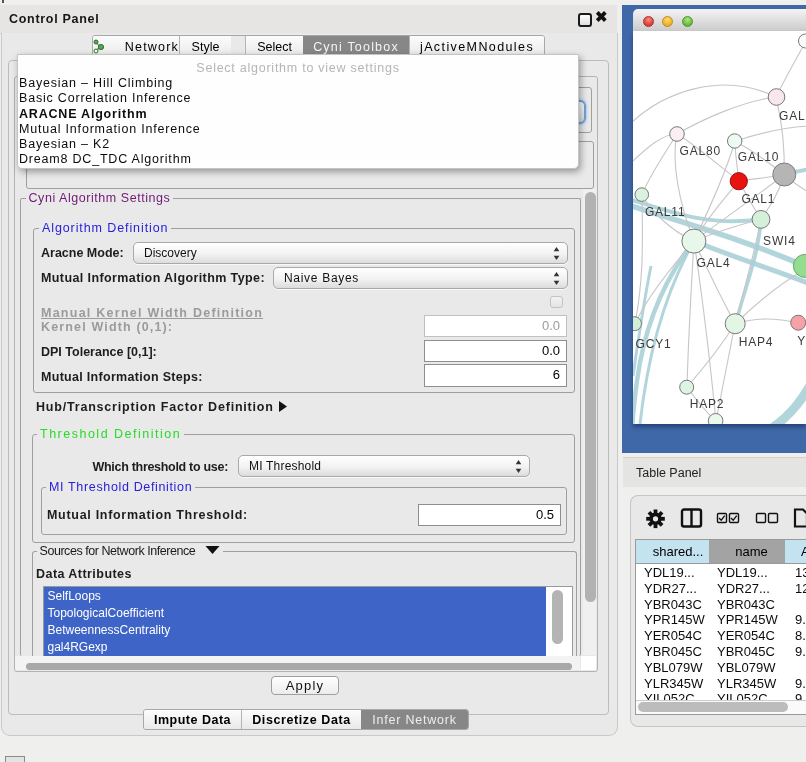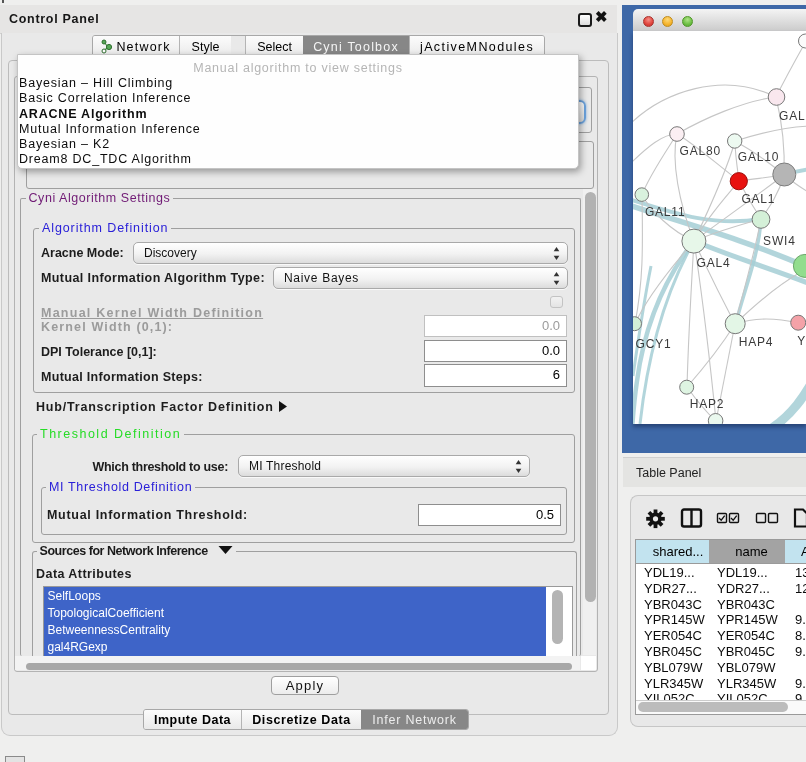--- a/index.html
+++ b/index.html
@@ -20,21 +20,21 @@
 
 <div class="ab" style="left:2px;top:0;width:2px;height:3px;background:#555;"></div>
 <div class="ab" id="titlebar" style="left:0;top:5px;width:617px;height:28px;background:#e6e5e4;border-bottom:1px solid #d2d2d0;">
   <div class="ab" style="left:9px;top:7px;font-size:12.5px;color:#161616;letter-spacing:0.7px;font-weight:bold;">Control Panel</div>
   <div class="ab" style="left:578px;top:8px;width:10px;height:10px;border:2px solid #1a1a1a;border-radius:3px;background:linear-gradient(#fff,#ddd);"></div>
   <div class="ab" style="left:595px;top:3px;font-size:15px;font-weight:bold;color:#111;">✖</div>
 </div>
 <div class="ab" id="winbody" style="left:1px;top:33px;width:615px;height:702px;background:#e9e9e9;border:1px solid #c9c9c9;border-top:none;border-radius:0 0 9px 9px;"></div>
 
 <div class="ab" id="toptabs" style="left:92px;top:35px;height:21px;display:flex;border:1px solid #a8a8a8;border-radius:3px;overflow:hidden;font-size:12.5px;">
-  <div style="width:86px;background:linear-gradient(#fcfcfc,#e9e9e9);display:flex;align-items:center;justify-content:center;">
+  <div style="width:86px;background:linear-gradient(#fcfcfc,#e9e9e9);display:flex;align-items:center;justify-content:space-between;">
     <svg width="12" height="15" viewBox="0 0 12 15" style="margin-right:3px;">
       <line x1="3" y1="3" x2="7" y2="8" stroke="#3c8a3c" stroke-width="1.2"></line>
       <line x1="3" y1="12" x2="7" y2="8" stroke="#3c8a3c" stroke-width="1.2"></line>
       <circle cx="3" cy="3" r="2" fill="#56a856" stroke="#2f6e2f"></circle>
       <circle cx="8" cy="8" r="2.6" fill="#56a856" stroke="#2f6e2f"></circle>
       <circle cx="3" cy="12" r="2" fill="#fff" stroke="#2f6e2f"></circle>
     </svg>
     <span style="letter-spacing:1.2px;">Network</span>
     </div>
   <div style="width:51px;background:linear-gradient(#fcfcfc,#e9e9e9);border-left:1px solid #b4b4b4;display:flex;align-items:center;justify-content:center;">Style</div>
@@ -106,21 +106,21 @@
   </div>
 <div class="gbox" style="left:41px;top:487px;width:524px;height:46px;">
   <div class="gtitle" style="left:4px;color:#2a20d8;letter-spacing:0.65px;">MI Threshold Definition</div>
 </div>
 <div class="ab lbl" style="left:47px;top:508px;letter-spacing:0.7px;">Mutual Information Threshold:</div>
 <div class="field" style="left:418px;top:504px;width:141px;height:20px;">
     <span class="fieldv">0.5</span>
   </div>
 
 <div class="gbox" style="left:31.5px;top:551px;width:543px;height:104px;border-bottom:none;border-bottom-left-radius:0;border-bottom-right-radius:0;">
-  <div class="gtitle" style="left:4px;color:#1a1a1a;font-weight:bold;letter-spacing:-0.45px;">Sources for Network Inference <svg width="15" height="10" viewBox="0 0 15 10" style="vertical-align:0px;margin-left:7px;">
+  <div class="gtitle" style="left:4px;color:#1a1a1a;font-weight:normal;letter-spacing:-0.45px;">Sources for Network Inference <svg width="15" height="10" viewBox="0 0 15 10" style="vertical-align:0px;margin-left:7px;">
         <path d="M0.5 1 L14.5 1 L7.5 9 Z" fill="#111"></path>
       </svg></div>
 </div>
 <div class="ab lbl" style="left:36px;top:567px;letter-spacing:0.45px;">Data Attributes</div>
 <div class="ab" style="left:42.5px;top:585.5px;width:528px;height:69px;background:#fff;border:1px solid #999;overflow:hidden;">
   <div class="ab" style="left:0;top:0;width:502px;height:69px;background:#3e64c8;"></div>
   <div class="ab" style="left:4px;top:1px;font-size:12px;color:#fff;line-height:17px;">SelfLoops<br>TopologicalCoefficient<br>BetweennessCentrality<br>gal4RGexp</div>
   <div class="ab" style="left:508px;top:3px;width:11px;height:54px;background:#b4b4b4;border-radius:6px;"></div>
 </div>
 
@@ -133,21 +133,21 @@
 <div class="ab" style="left:143px;top:709px;height:19px;display:flex;border:1px solid #a8a8a8;border-radius:3px;overflow:hidden;font-size:12.5px;">
   <div style="width:97px;background:linear-gradient(#fcfcfc,#e9e9e9);display:flex;align-items:center;justify-content:center;font-weight:bold;letter-spacing:0.5px;">Impute Data</div>
   <div style="width:119px;background:linear-gradient(#fcfcfc,#e9e9e9);border-left:1px solid #b4b4b4;display:flex;align-items:center;justify-content:center;font-weight:bold;letter-spacing:0.6px;">Discretize Data</div>
   <div style="width:107px;background:#878787;color:#ededed;display:flex;align-items:center;justify-content:center;letter-spacing:0.8px;">Infer Network</div>
 </div>
 
 <div class="ab" style="left:583px;top:189px;width:13px;height:466px;background:#f0f0f0;"></div>
 <div class="ab" style="left:584.5px;top:192px;width:11.5px;height:410px;background:#b2b2b2;border-radius:6px;"></div>
 
 <div class="ab" style="left:17px;top:54px;width:560px;height:113px;background:#fefefe;border:1px solid #c4c4c4;border-radius:0 0 5px 5px;box-shadow:2px 3px 7px rgba(0,0,0,.35);z-index:50;">
-  <div style="text-align:center;font-size:12.5px;color:#b5b5b5;margin-top:6px;letter-spacing:0.75px;">Manual algorithm to view settings</div>
+  <div style="text-align:center;font-size:12.5px;color:#b5b5b5;margin-top:6px;letter-spacing:0.75px;">Select algorithm to view settings</div>
   <div style="font-size:12.5px;color:#0c0c0c;line-height:15.3px;margin-top:1px;padding-left:1px;letter-spacing:0.8px;">Bayesian – Hill Climbing<br>Basic Correlation Inference<br><b>ARACNE Algorithm</b><br>Mutual Information Inference<br>Bayesian – K2<br>Dream8 DC_TDC Algorithm</div>
 </div>
 
 <div class="ab" style="left:622px;top:5px;width:184px;height:448px;background:#3e68a7;"></div>
 <div class="ab" style="left:633px;top:9px;width:173px;height:22px;background:linear-gradient(#f4f4f4,#cbcbcb);border-bottom:1px solid #8e8e8e;border-radius:5px 0 0 0;">
   <div class="ab" style="left:10px;top:7px;width:11px;height:11px;border-radius:50%;background:radial-gradient(circle at 50% 30%,#f58e86,#e0443c 60%,#c03530);border:1px solid #a8322d;box-sizing:border-box;"></div>
   <div class="ab" style="left:29px;top:7px;width:11px;height:11px;border-radius:50%;background:radial-gradient(circle at 50% 30%,#fcd97a,#f6b42c 60%,#d89a1e);border:1px solid #c08c1c;box-sizing:border-box;"></div>
   <div class="ab" style="left:49px;top:7px;width:11px;height:11px;border-radius:50%;background:radial-gradient(circle at 50% 30%,#b0e388,#6cbf43 60%,#55a32e);border:1px solid #4f9629;box-sizing:border-box;"></div>
 </div>
 <svg class="ab" style="left:633px;top:31px;background:#fff;box-shadow:0 3px 4px rgba(10,25,60,0.45);" width="173" height="393" viewBox="0 0 173 393">

